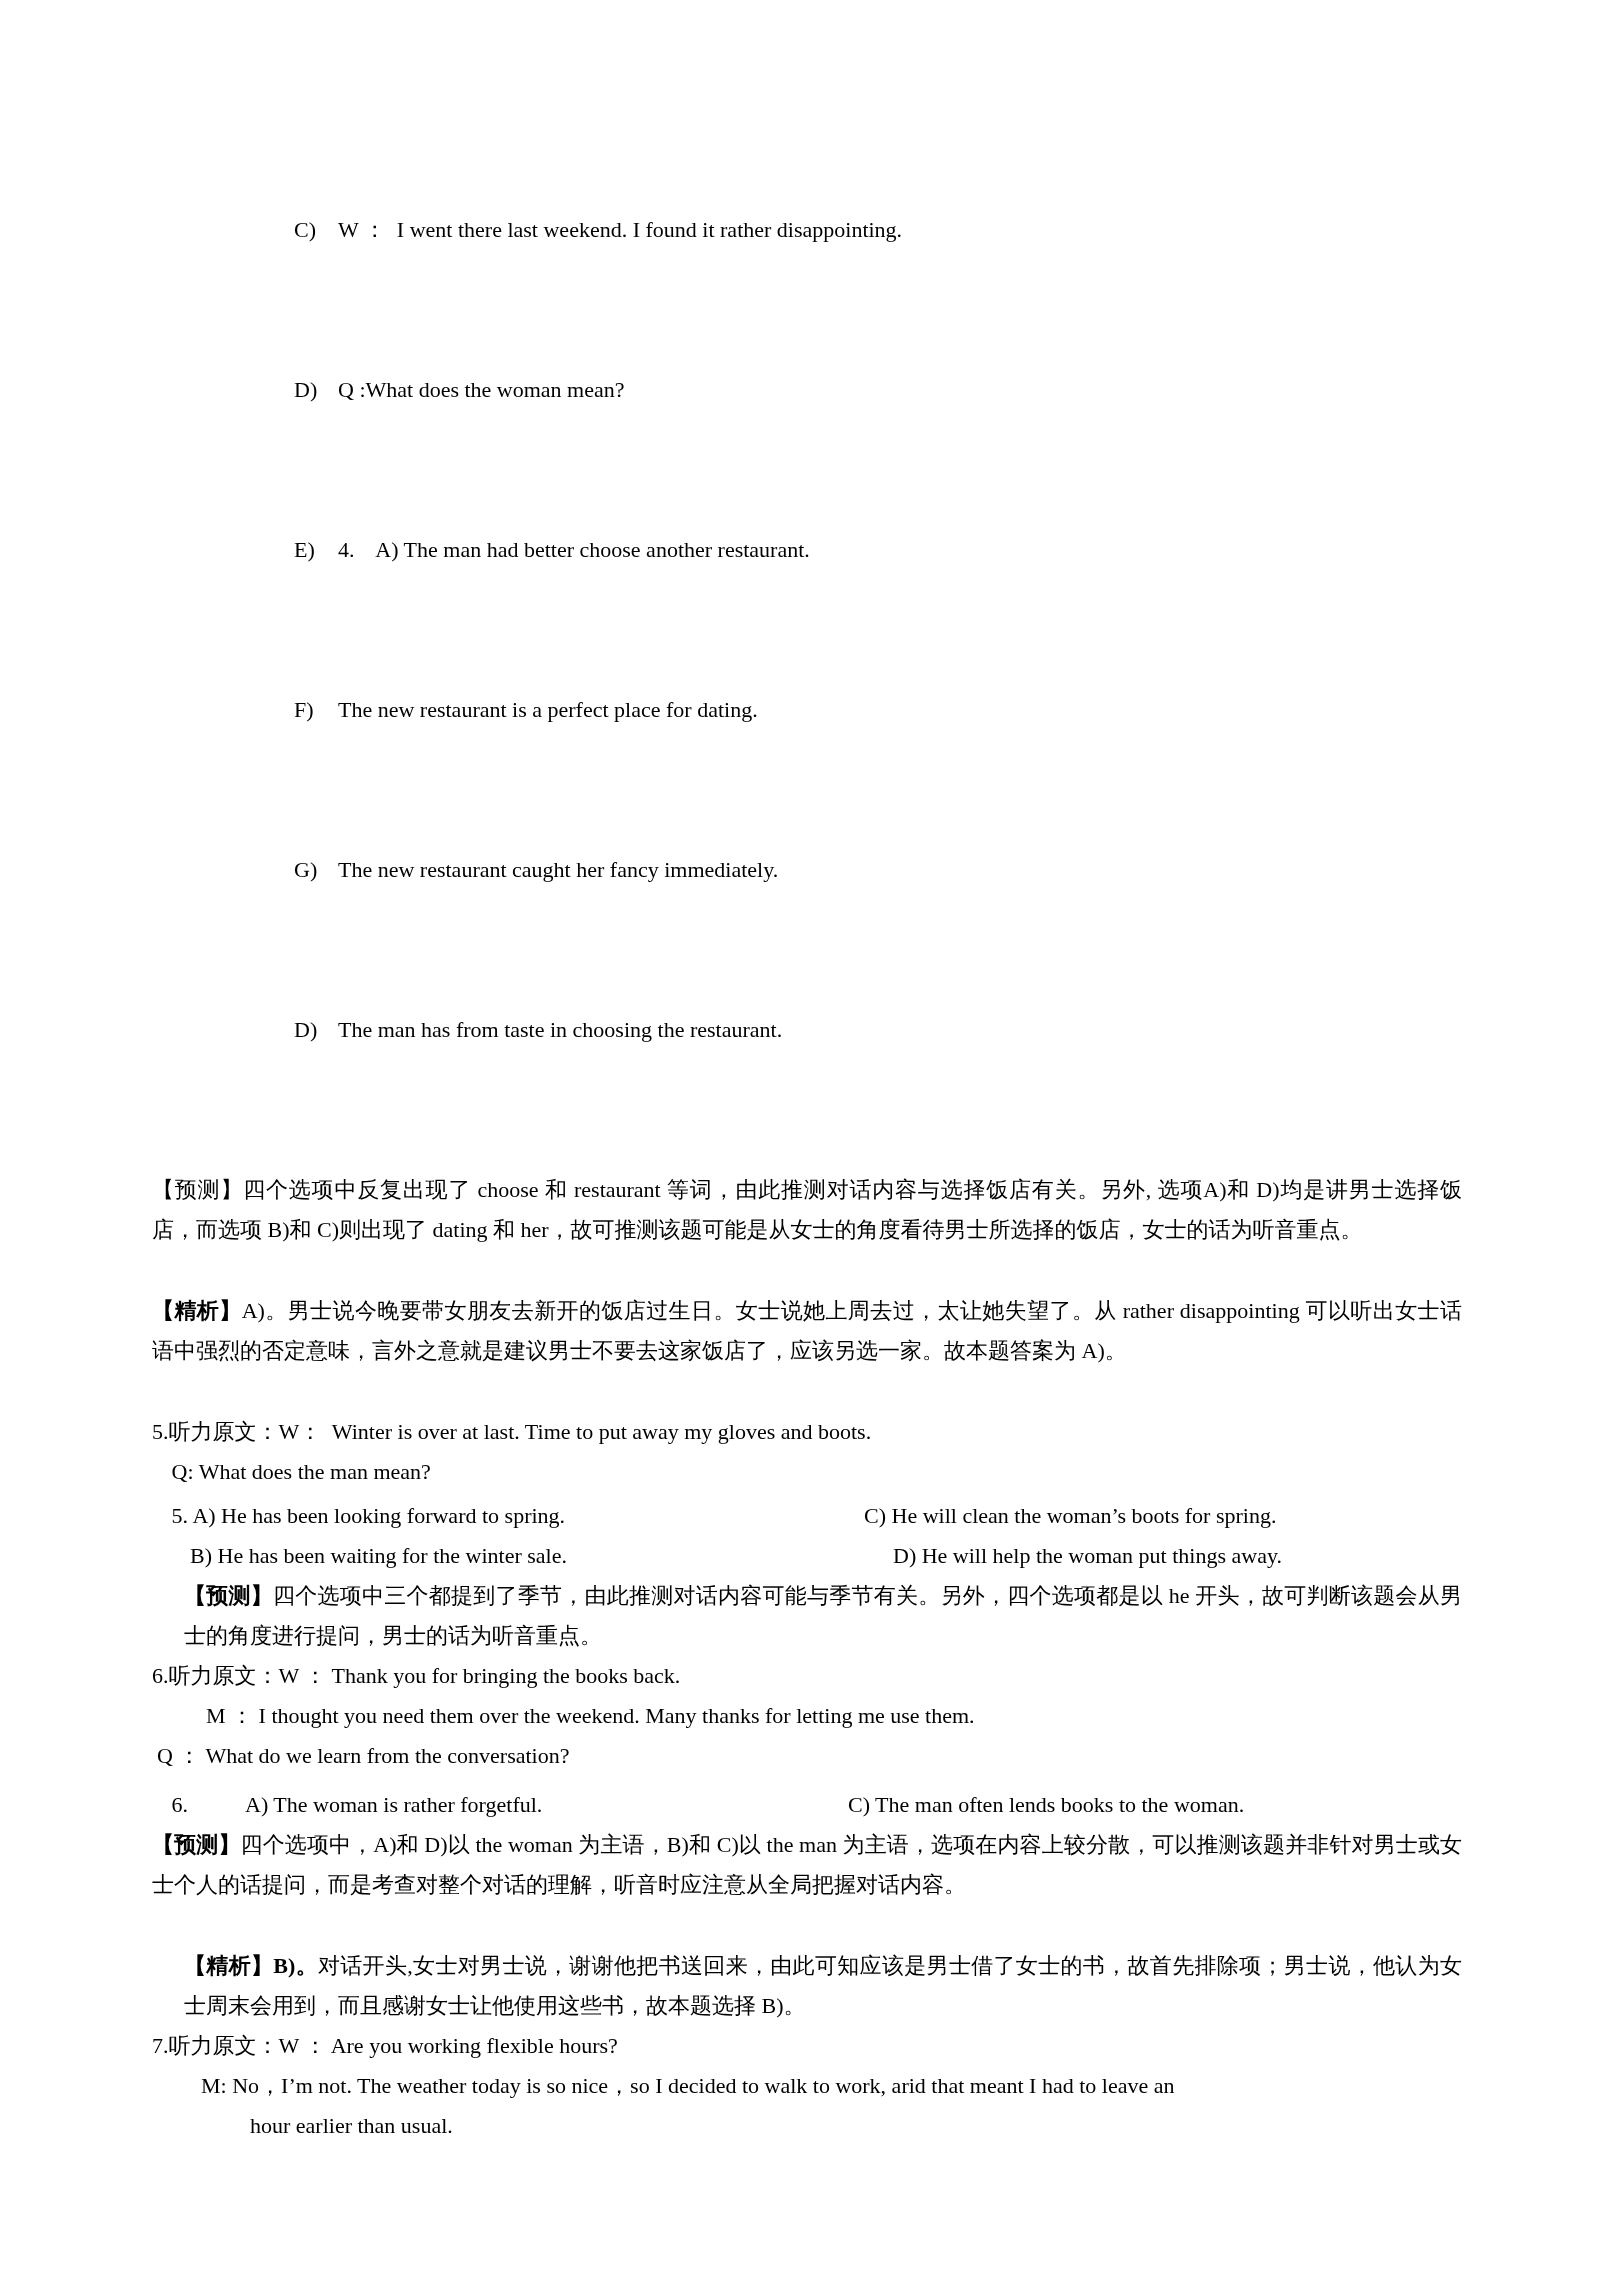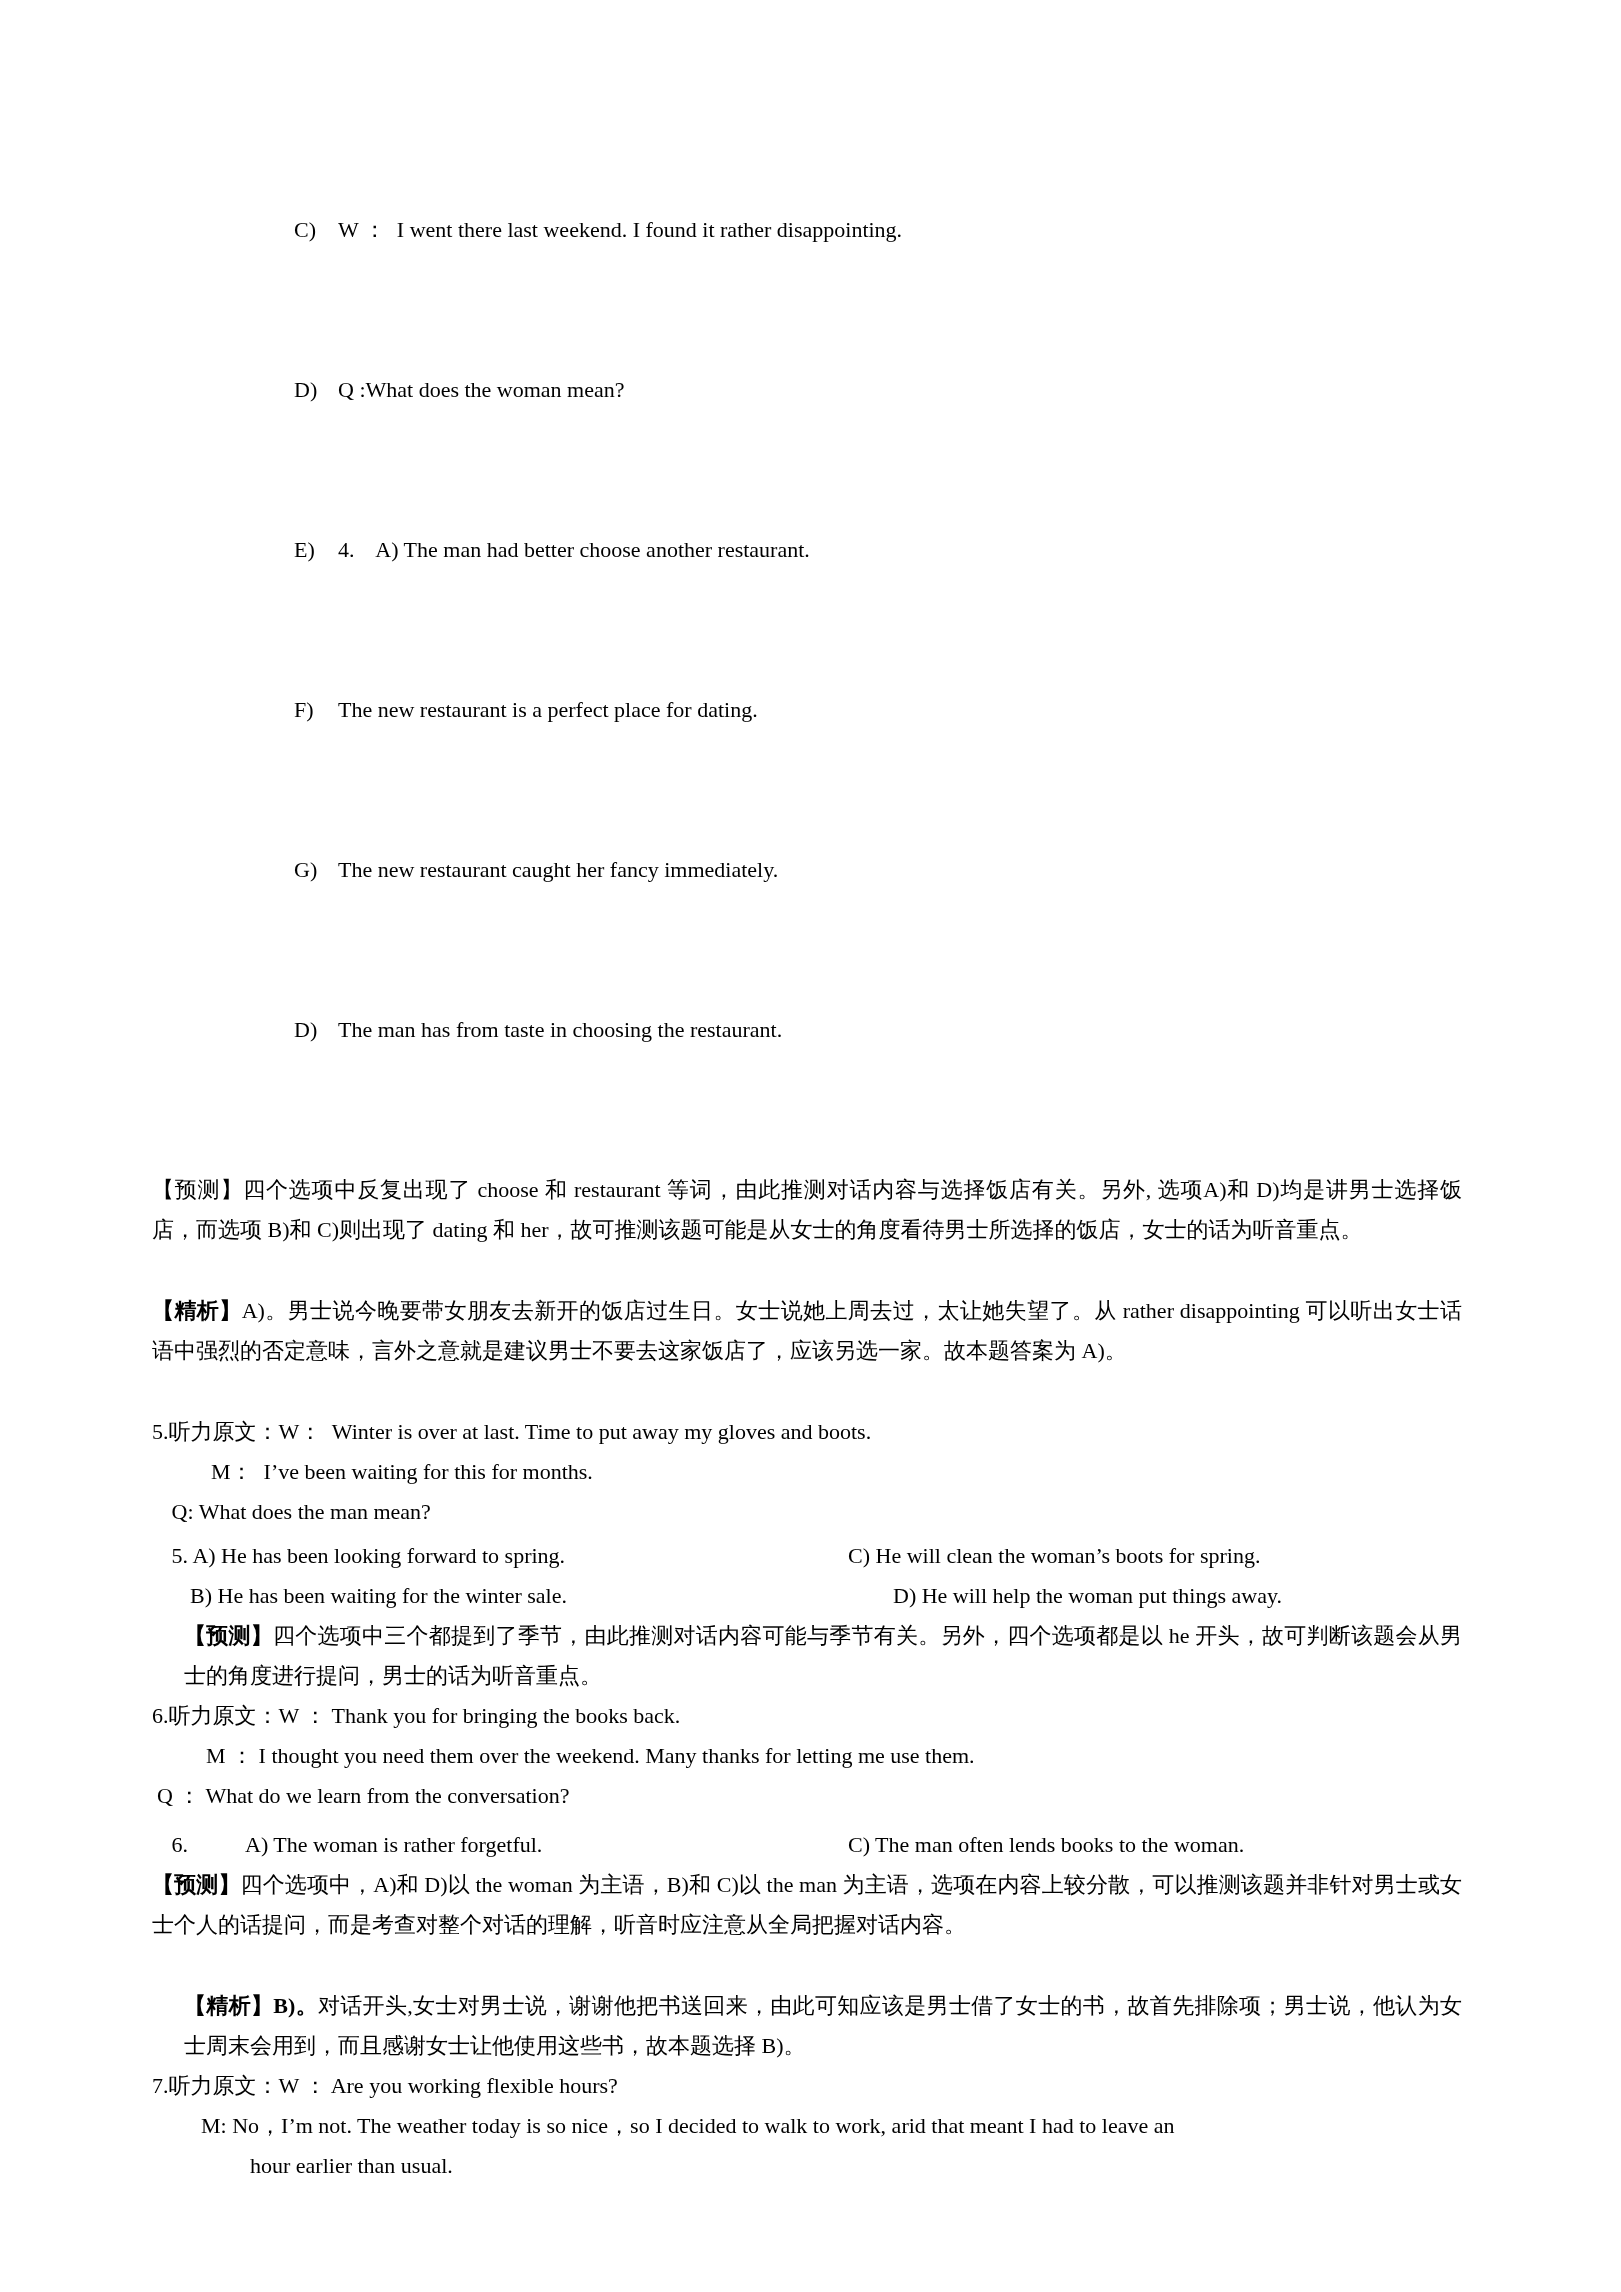--- a/index.html
+++ b/index.html
@@ -60,26 +60,25 @@
     </div>
 
     <div class="para h3">
       <span>【预测】</span><span>四个选项中反复出现了 choose 和 restaurant 等词，由此推测对话内容与选择饭店有关。另外, 选项A)和 D)均是讲男士选择饭店，而选项 B)和 C)则出现了 dating 和 her，故可推测该题可能是从女士的角度看待男士所选择的饭店，女士的话为听音重点。</span>
     </div>
     <div class="para h3">
       <span class="bold">【精析】</span><span>A)。男士说今晚要带女朋友去新开的饭店过生日。女士说她上周去过，太让她失望了。从 rather disappointing 可以听出女士话语中强烈的否定意味，言外之意就是建议男士不要去这家饭店了，应该另选一家。故本题答案为 A)。</span>
     </div>
 
     <div class="ln">5.听力原文：W：  Winter is over at last. Time to put away my gloves and boots.</div>
-    <div class="ln" style="padding-left:59px">M：  I’ve been waiting for this for months.</div>
     <div class="ln" style="padding-left:19.6px">Q: What does the man mean?</div>
 
     <div class="ln optrow" style="margin-top:3.9px">
       <span class="abs" style="left:19.6px">5. A) He has been looking forward to spring.</span>
-      <span class="abs" style="left:696px">C) He will clean the woman’s boots for spring.</span>
+      <span class="abs" style="left:712px">C) He will clean the woman’s boots for spring.</span>
     </div>
     <div class="ln optrow">
       <span class="abs" style="left:38px">B) He has been waiting for the winter sale.</span>
       <span class="abs" style="left:741px">D) He will help the woman put things away.</span>
     </div>
 
     <div class="para h2">
       <span class="bold">【预测】</span><span>四个选项中三个都提到了季节，由此推测对话内容可能与季节有关。另外，四个选项都是以 he 开头，故可判断该题会从男士的角度进行提问，男士的话为听音重点。</span>
     </div>
 

